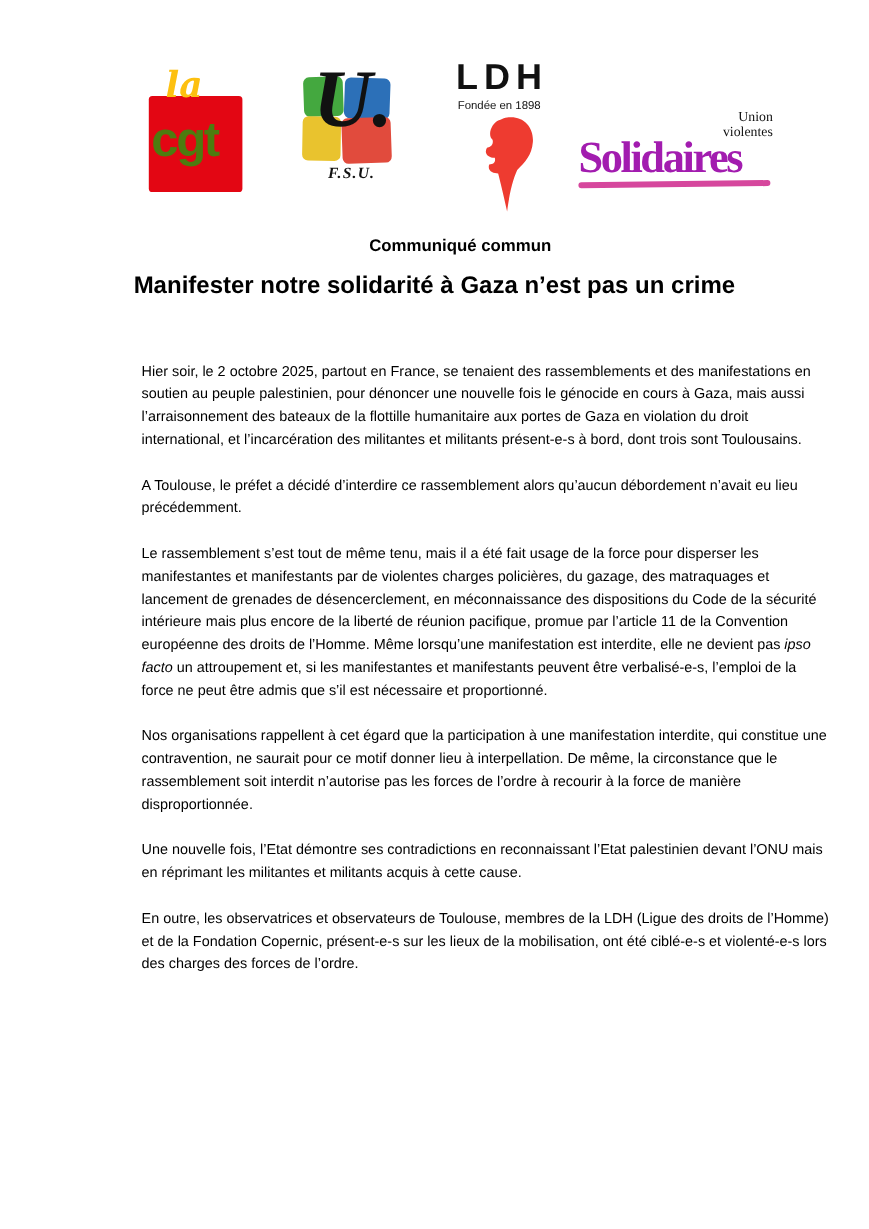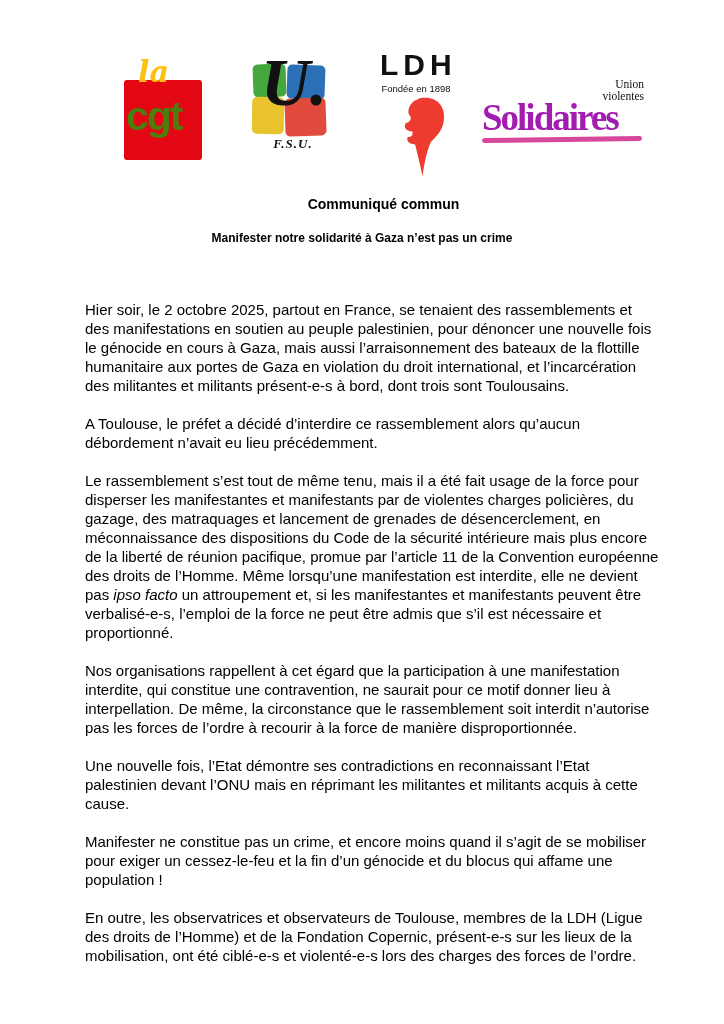--- a/index.html
+++ b/index.html
@@ -59,21 +59,21 @@
     font-size: 30px; letter-spacing: 5px; line-height: 1; color: #111111;
     margin-left: 4px;
   }
   .ldh-tagline {
     font-family: "Liberation Sans", sans-serif; font-weight: normal;
     font-size: 9.5px; margin-top: 3px; color: #111111;
   }
   .ldh-mark { margin-top: 2px; margin-left: 2px; }
 
   
-  .logo-sol { left: 482px; top: 78px; width: 165px; }
+  .logo-sol { left: 482px; top: 92px; width: 165px; }
   .sol-caption {
     font-family: "Liberation Serif", serif; font-size: 11.5px; line-height: 12px;
     text-align: right; color: #111111; padding-right: 3px;
   }
   .sol-name {
     font-family: "Liberation Serif", serif; font-weight: bold;
     font-size: 37px; letter-spacing: -2px; line-height: 1.0; color: #a21caf;
     margin-top: -3px; white-space: nowrap;
   }
   .sol-underline {
@@ -82,26 +82,26 @@
     transform: rotate(-0.7deg); margin-top: 1px;
   }
 
   
   .kicker {
     text-align: center; font-weight: bold; font-size: 14px; line-height: 17px;
     margin: 16px 0 0 0;
     padding-left: 43px;
   }
   .title {
-    text-align: center; font-weight: bold; font-size: 12px; line-height: 24px;
+    text-align: center; font-weight: bold; font-size: 20px; line-height: 24px;
     margin: 13px 0 0 0;
   }
   .doc-body {
-    margin: 50px 0 0 85px; width: 574px;
-    font-size: 15px; line-height: 19px;
+    margin: 50px 0 0 118px; width: 574px;
+    font-size: 12px; line-height: 19px;
   }
   .doc-body p { margin: 0 0 19px 0; }
   .doc-body em { font-style: italic; }
 </style>
 </head>
 <body>
 
 <div class="page">
 
   <div class="header">
@@ -144,17 +144,16 @@
 
   <div class="kicker">Communiqué commun</div>
   <div class="title">Manifester notre solidarité à Gaza n’est pas un crime</div>
 
   <div class="doc-body">
       <p><span>Hier soir, le 2 octobre 2025, partout en France, se tenaient des rassemblements et des manifestations en soutien au peuple palestinien, pour dénoncer une nouvelle fois le génocide en cours à Gaza, mais aussi l’arraisonnement des bateaux de la flottille humanitaire aux portes de Gaza en violation du droit international, et l’incarcération des militantes et militants présent-e-s à bord, dont trois sont Toulousains.</span></p>
       <p><span>A Toulouse, le préfet a décidé d’interdire ce rassemblement alors qu’aucun débordement n’avait eu lieu précédemment.</span></p>
       <p><span>Le rassemblement s’est tout de même tenu, mais il a été fait usage de la force pour disperser les manifestantes et manifestants par de violentes charges policières, du gazage, des matraquages et lancement de grenades de désencerclement, en méconnaissance des dispositions du Code de la sécurité intérieure mais plus encore de la liberté de réunion pacifique, promue par l’article 11 de la Convention européenne des droits de l’Homme. Même lorsqu’une manifestation est interdite, elle ne devient pas </span><em>ipso facto</em><span> un attroupement et, si les manifestantes et manifestants peuvent être verbalisé-e-s, l’emploi de la force ne peut être admis que s’il est nécessaire et proportionné.</span></p>
       <p><span>Nos organisations rappellent à cet égard que la participation à une manifestation interdite, qui constitue une contravention, ne saurait pour ce motif donner lieu à interpellation. De même, la circonstance que le rassemblement soit interdit n’autorise pas les forces de l’ordre à recourir à la force de manière disproportionnée.</span></p>
       <p><span>Une nouvelle fois, l’Etat démontre ses contradictions en reconnaissant l’Etat palestinien devant l’ONU mais en réprimant les militantes et militants acquis à cette cause.</span></p>
-      <p><span>Manifester ne constitue pas un crime, et encore moins quand il s’agit de se mobiliser pour exiger un cessez-le-feu et la fin d’un génocide et du blocus qui affame une population !</span></p>
       <p><span>En outre, les observatrices et observateurs de Toulouse, membres de la LDH (Ligue des droits de l’Homme) et de la Fondation Copernic, présent-e-s sur les lieux de la mobilisation, ont été ciblé-e-s et violenté-e-s lors des charges des forces de l’ordre.</span></p>
     </div>
 
 </div>
 
 </body></html>

